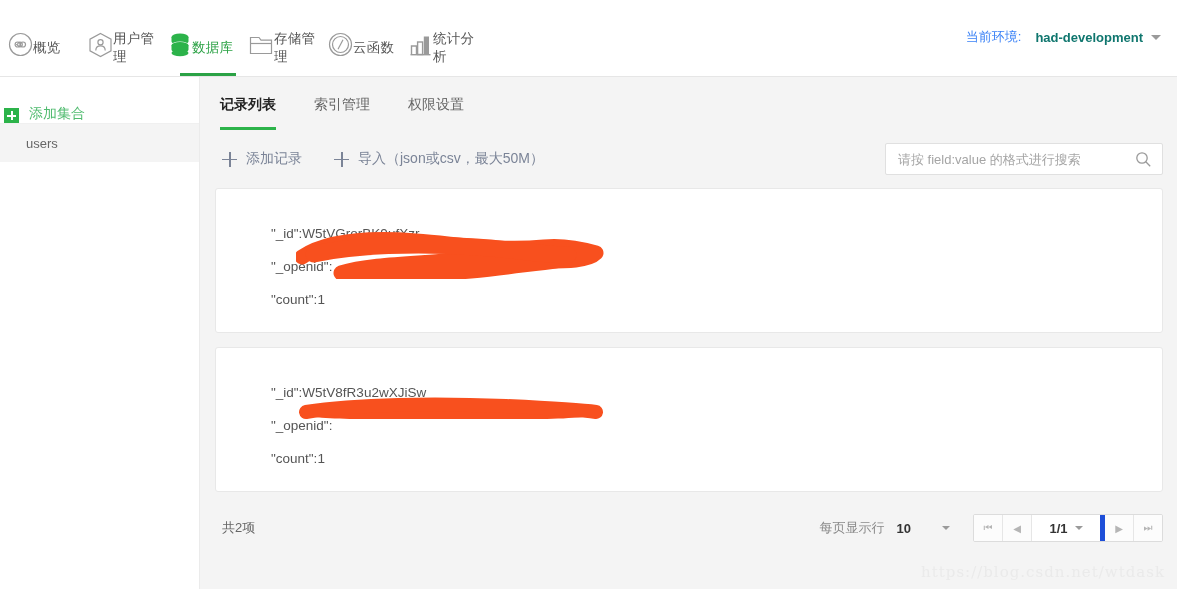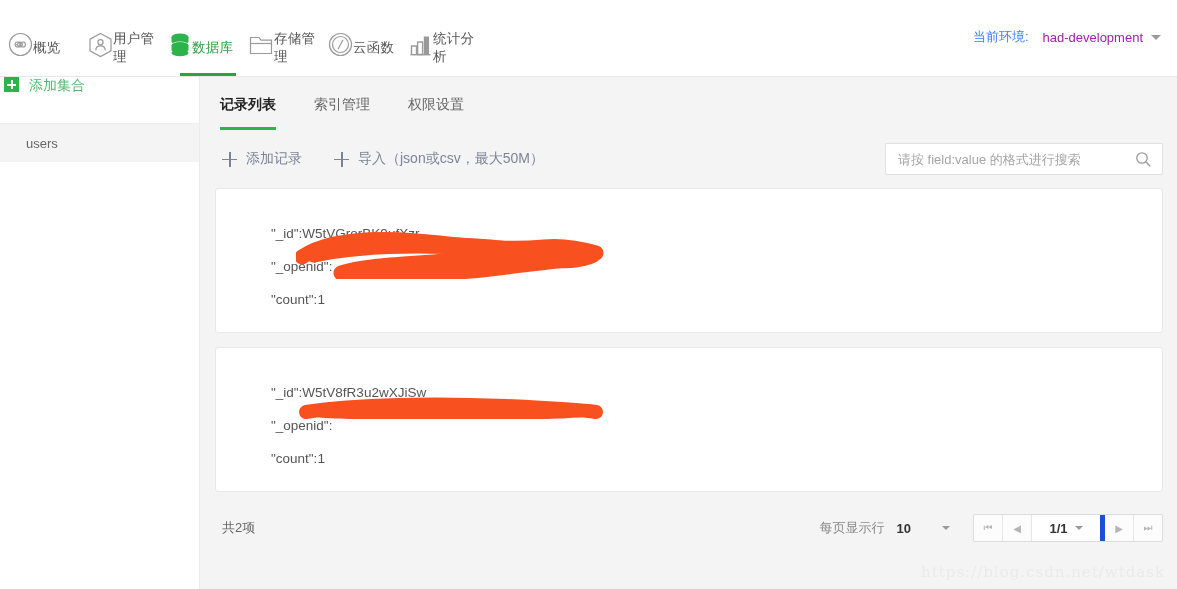--- a/index.html
+++ b/index.html
@@ -72,21 +72,21 @@
 
   
   .env-wrap {
     position: absolute;
     right: 16px; top: 28px;
     display: flex;
     align-items: center;
     font-size: 13px;
   }
   .env-label { color: #3b82f6; margin-right: 14px; }
-  .env-value { color: #a21caf; }
+  .env-value { color: #0f766e; font-weight: bold; }
   .env-caret {
     margin-left: 8px;
     width: 0; height: 0;
     border-left: 5px solid transparent;
     border-right: 5px solid transparent;
     border-top: 5px solid #9a9a9a;
     display: inline-block;
   }
 
   
@@ -95,21 +95,21 @@
     left: 0; top: 77px;
     width: 200px;
     height: 512px;
     background: #ffffff;
     border-right: 1px solid #ebebeb;
     box-sizing: border-box;
   }
   .add-collection {
     height: 47px;
     display: flex;
-    align-items: flex-start;
+    align-items: flex-end;
     padding-left: 2px;
     cursor: pointer;
     border-bottom: 1px solid #f0f0f0;
     box-sizing: border-box;
   }
   .plus-square {
     width: 15px; height: 15px;
     background: #2cb34a;
     position: relative;
     margin-left: 2px;

